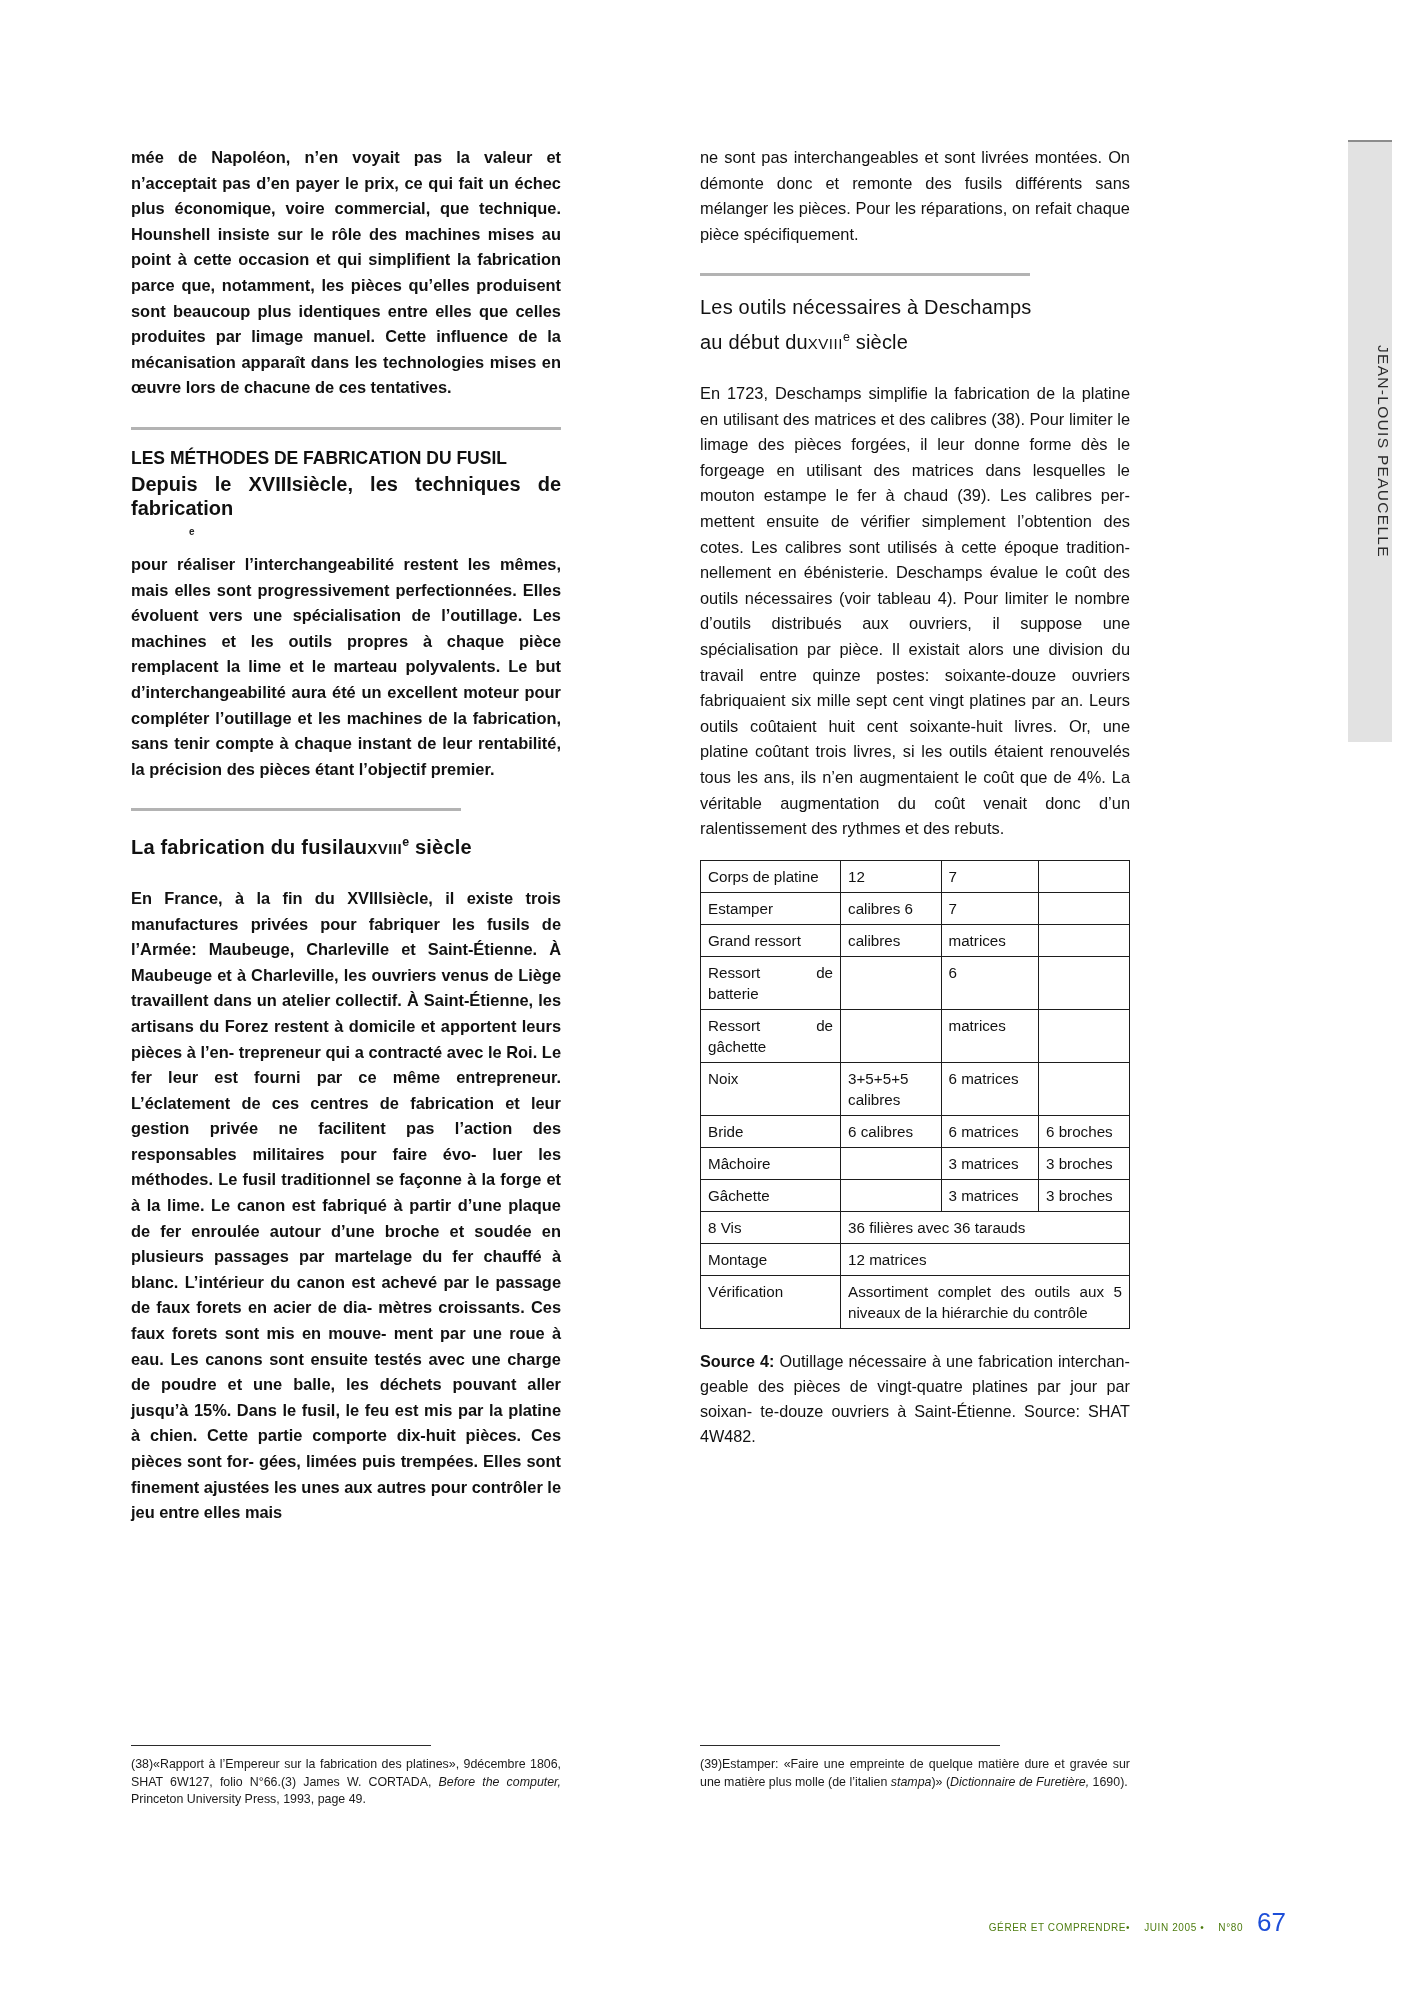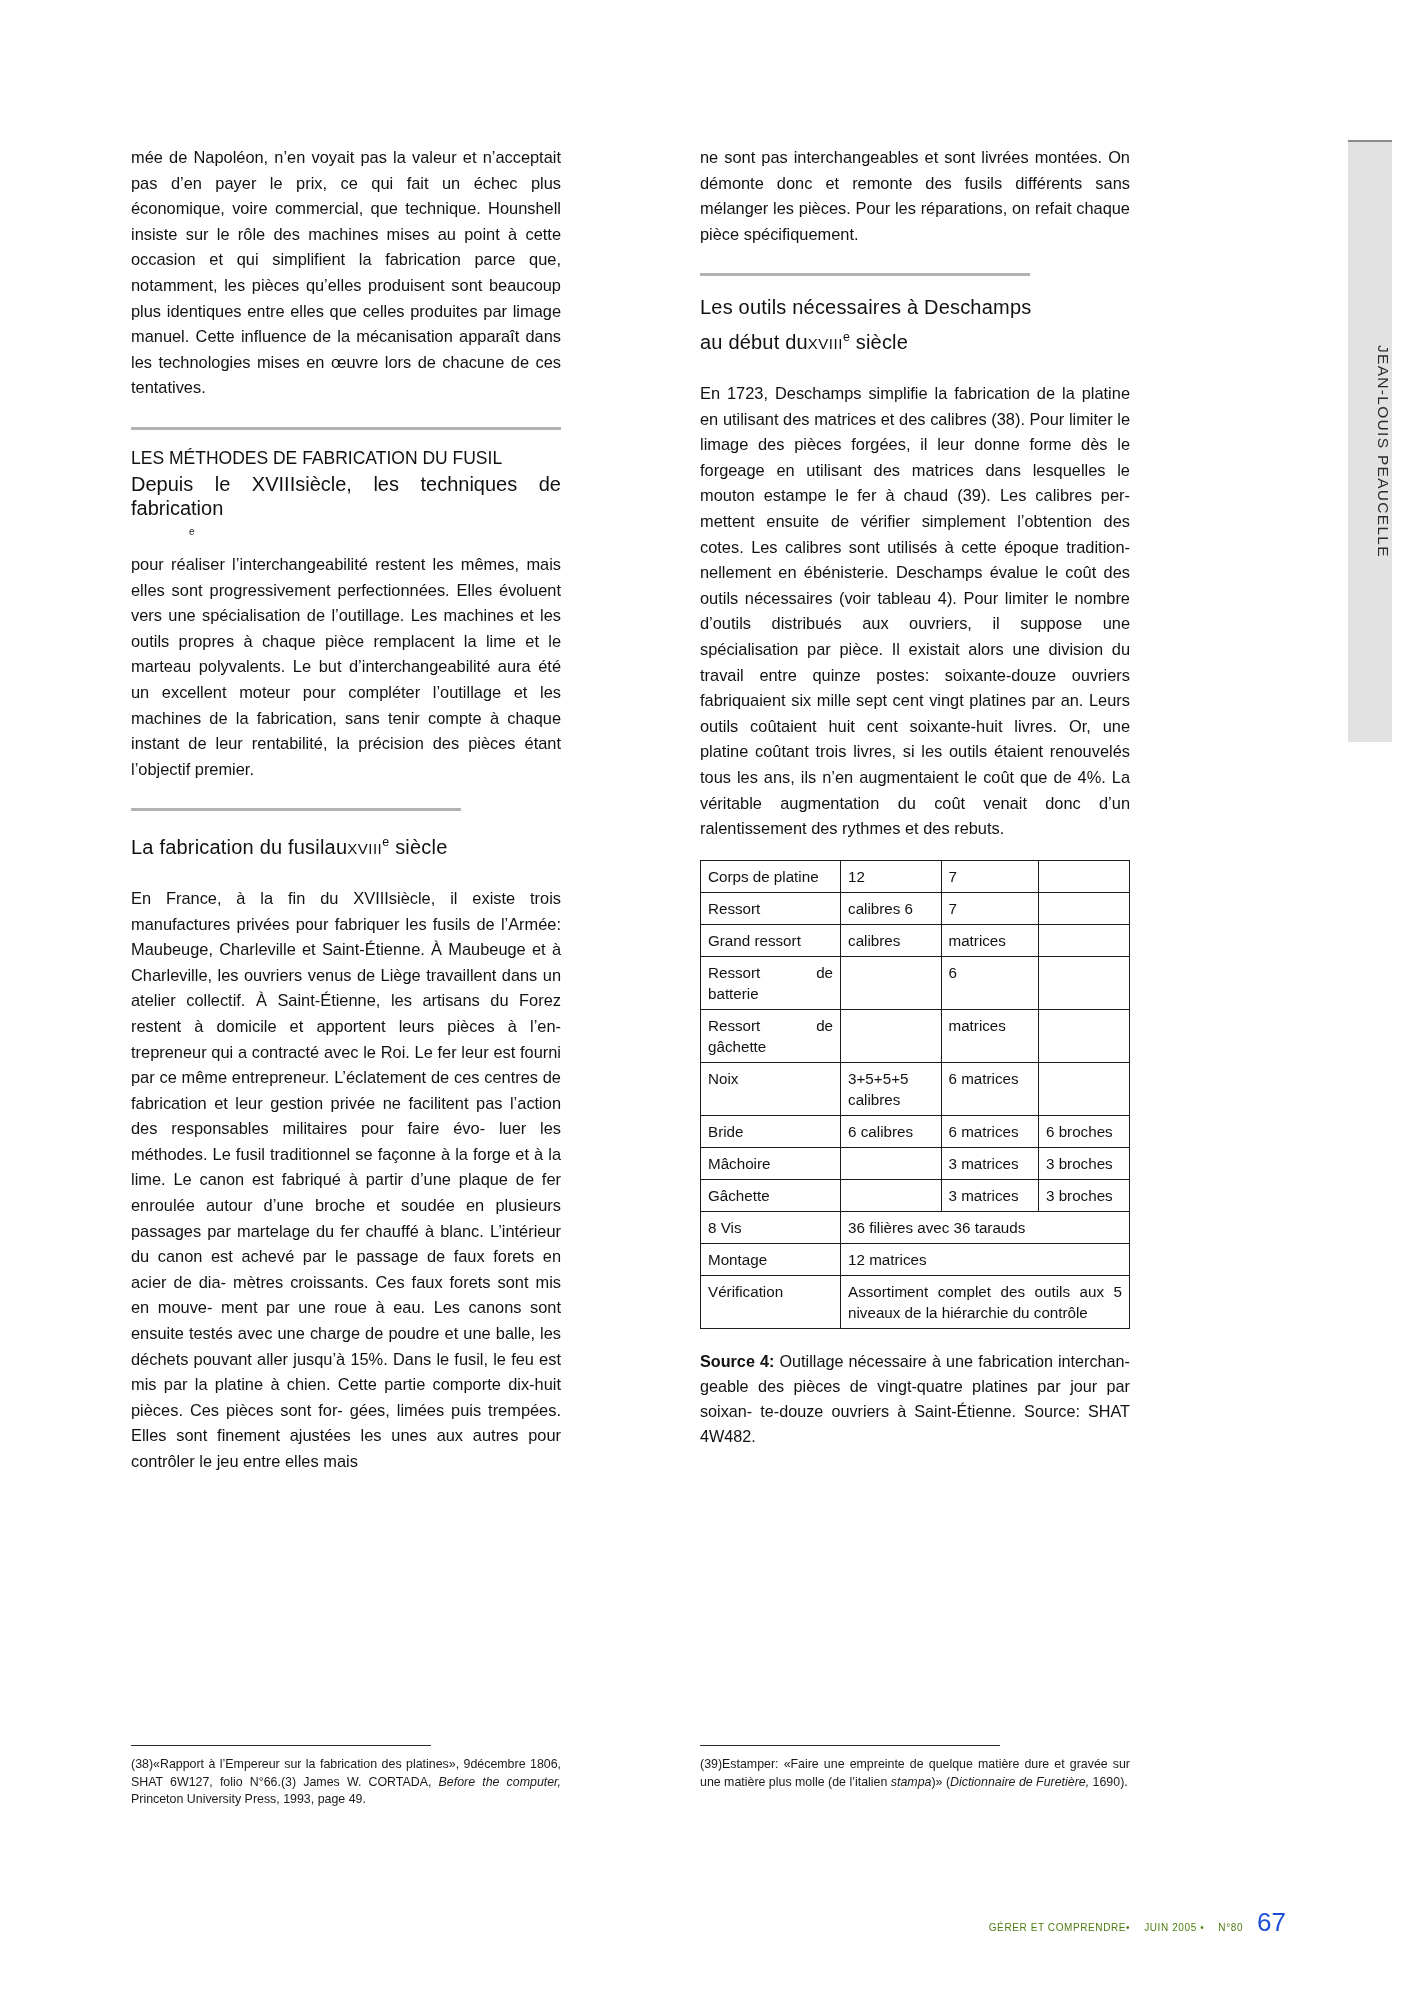--- a/index.html
+++ b/index.html
@@ -62,21 +62,21 @@
   
   .col {
     position: absolute;
     top: 145px;
     width: 430px;
     font-size: 16.4px;
     line-height: 25.6px;
     text-align: justify;
     color: #111;
   }
-  .col.left  { left: 131px; }
+  .col.left  { left: 131px; font-weight: bold; }
   .col.right { left: 700px; }
 
   p.body {
     margin: 0 0 0 0;
     text-align: justify;
     hyphens: auto;
   }
 
   .rule {
     height: 3px;
@@ -240,21 +240,21 @@
 
     <table class="tbl">
       <tbody>
         <tr>
           <td class="c1">Corps de platine</td>
           <td class="c2">12</td>
           <td class="c3">7</td>
           <td class="c4"></td>
         </tr>
         <tr>
-          <td class="c1">Ressort</td>
+          <td class="c1">Estamper</td>
           <td class="c2">calibres   6</td>
           <td class="c3">7</td>
           <td class="c4"></td>
         </tr>
         <tr>
           <td class="c1">Grand ressort</td>
           <td class="c2">calibres</td>
           <td class="c3">matrices</td>
           <td class="c4"></td>
         </tr>

